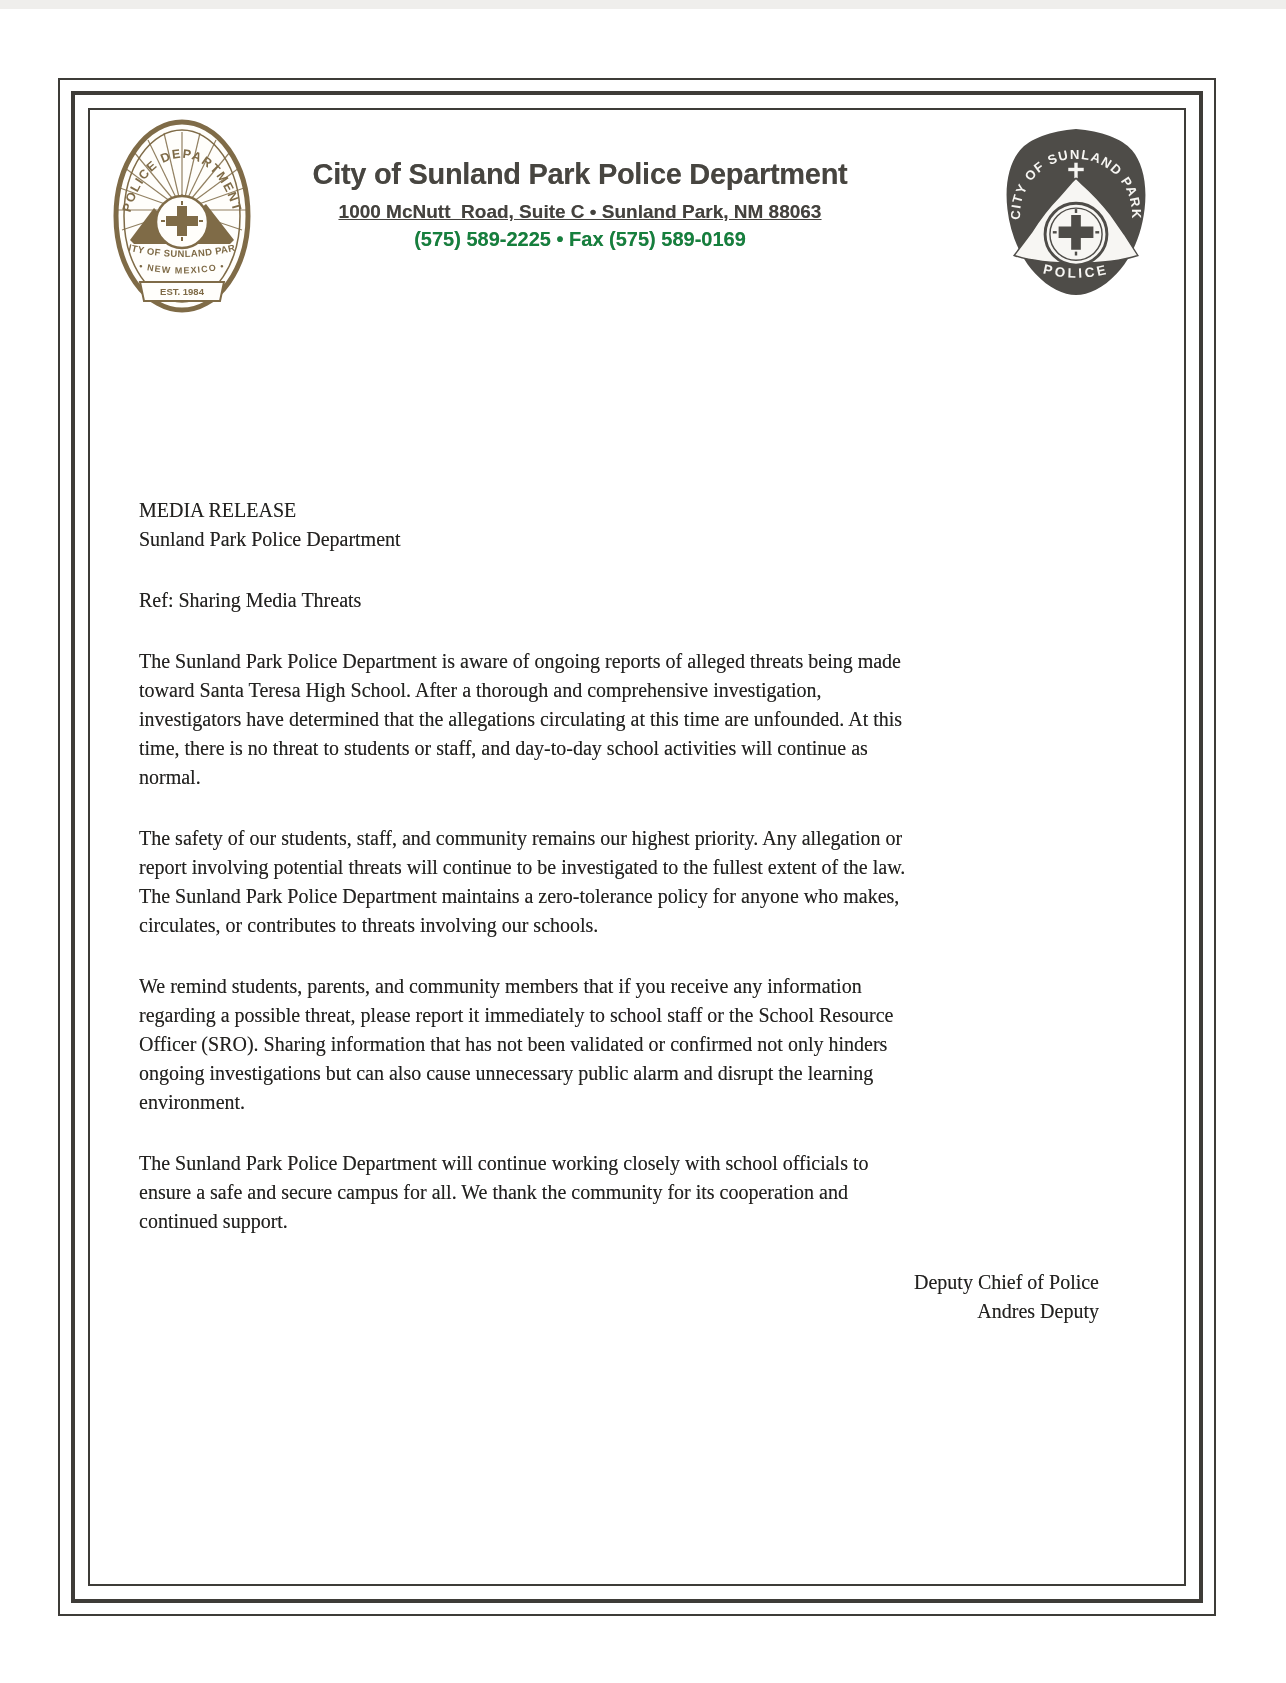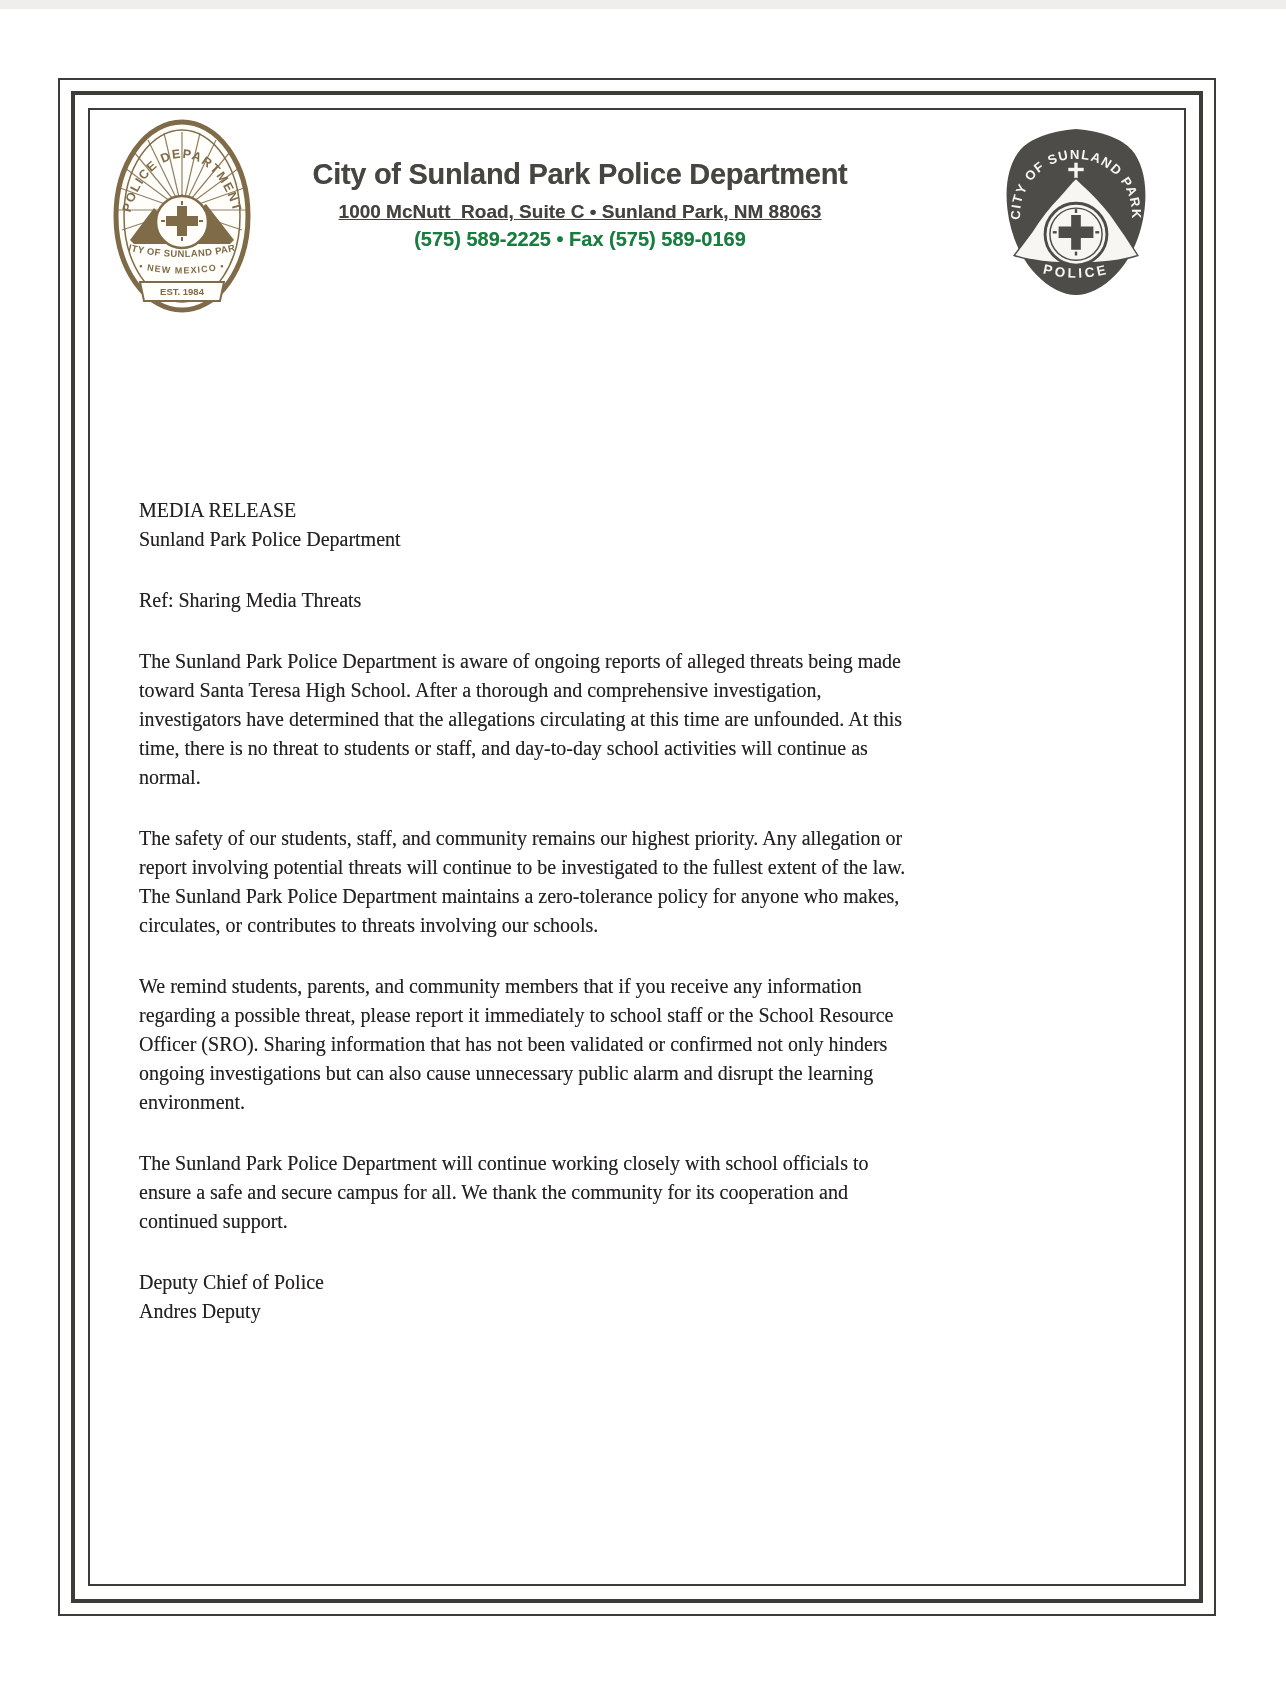--- a/index.html
+++ b/index.html
@@ -45,21 +45,21 @@
   
   .letter {
     position:absolute; left:49px; top:345px; width:960px;
     font-size:20px; line-height:29px; color:#232220;
     text-shadow:0 0 0.6px rgba(35,34,32,.45);
     margin-top:41px;
   }
   .line { margin:0; }
   .gap-block { margin-bottom:32px; }
   .para { white-space:pre-line; margin:0 0 32px 0; }
-  .signature { margin-top:24px; }
+  .signature { margin-top:24px;text-align:right; }
   
   svg text { font-family:"Liberation Sans", sans-serif; }
   .bl-arc { font-size:12.5px; font-weight:bold; letter-spacing:1.5px; fill:#7f6b47; }
   .bl-city { font-size:9.5px; font-weight:bold; letter-spacing:0.4px; fill:#7f6b47; }
   .bl-state { font-size:9px; font-weight:bold; letter-spacing:1.2px; fill:#7f6b47; }
   .bl-banner { font-size:9.5px; font-weight:bold; fill:#7f6b47; }
   .br-arc { font-size:13.5px; font-weight:bold; letter-spacing:1.4px; fill:#f7f6f3; }
   .br-bot { font-size:14px; font-weight:bold; letter-spacing:3px; fill:#f7f6f3; }
 </style>
 </head>

